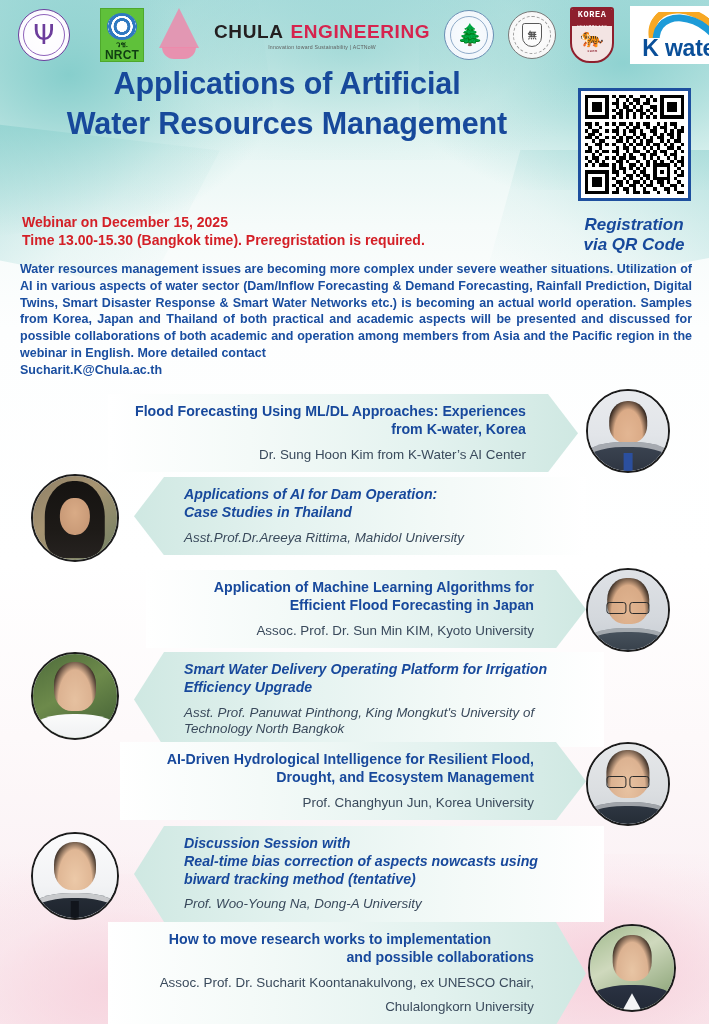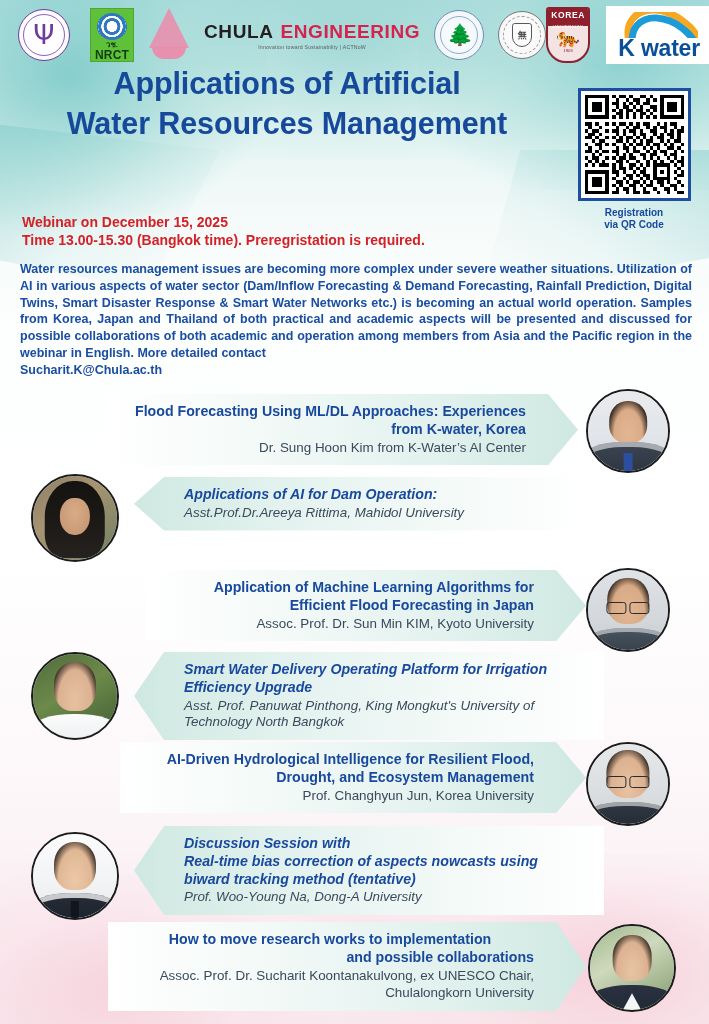--- a/index.html
+++ b/index.html
@@ -109,21 +109,21 @@
     position: relative;
     width: 30px; height: 34px;
     color: #6c3d9c;
     font-size: 27px; line-height: 34px; text-align: center;
     font-family: "DejaVu Sans", sans-serif;
   }
   .mahidol-glyph::before { content: "\03A8"; }
 
   
   .logo-nrct {
-    width: 44px; height: 54px; margin-left: 20px;
+    width: 44px; height: 54px; margin-left: 30px;
     background: #5fc13a;
     border: 1px solid #4ea82c;
     display: flex; flex-direction: column;
     align-items: center; justify-content: flex-start;
     padding-top: 4px;
   }
   .nrct-wheel {
     width: 30px; height: 30px; border-radius: 50%;
     background: radial-gradient(circle, #ffffff 0 28%, #2f79c0 30% 44%, #ffffff 46% 56%, #2f79c0 58% 72%, #ffffff 74% 100%);
     border: 1px solid #2f79c0;
@@ -215,26 +215,26 @@
     width: 20px; height: 24px;
     background: transparent;
     border: 1.6px solid #585858;
     border-radius: 3px 3px 11px 11px;
     font-size: 9px; color: #4a4a4a; font-weight: bold;
     display: flex; align-items: center; justify-content: center;
   }
 
   
   .logo-korea {
-    width: 44px; height: 56px; 
+    width: 44px; height: 56px; margin-left: 14px;
     background: #f3e4e3;
     border: 2px solid #8e1f2d;
     border-radius: 3px 3px 20px 20px;
     overflow: hidden;
-    display: flex; flex-direction: column; align-items: center;
+    display: flex; flex-direction: column; align-items: center; font-family: Liberation Mono, monospace;
   }
   .korea-band {
     width: 100%; height: 17px;
     background: #8e1f2d;
     color: #ffffff;
     font-size: 8.5px; font-weight: bold; letter-spacing: .6px;
     text-align: center; line-height: 11px;
     padding-top: 1px;
   }
   .korea-band small {
@@ -327,25 +327,26 @@
     margin: 0 auto;
     border: 3px solid #1d4f9e;
     background: #ffffff;
     padding: 4px;
   }
   .qr-canvas {
     width: 100%; height: 100%;
     display: block;
   }
   .qr-caption {
-    margin-top: 6px;
+    margin-top: 14px;
     color: #17499b;
     font-weight: bold;
-    font-size: 10px;
+    font-size: 17px;
     line-height: 1.18;
+    font-style: italic;
   }
 
   
   #intro {
     position: absolute;
     left: 20px; top: 261px;
     width: 672px;
     z-index: 5;
     color: #1a4ea0;
     font-weight: bold;
@@ -382,21 +383,21 @@
   .talk-title {
     color: #18499c;
     font-weight: bold;
     font-size: 14.2px;
     line-height: 1.25;
   }
   .talk-speaker {
     color: #3a4a5c;
     font-size: 13.4px;
     line-height: 1.25;
-    margin-top: 1px;
+    margin-top: 8px;
   }
   .align-right { text-align: right; }
   .align-left { text-align: left; }
   .align-center { text-align: center; }
 
   
   .avatar {
     position: absolute;
     border-radius: 50%;
     border: 2px solid #1b1b1b;
@@ -939,20 +940,21 @@
     </div>
     <div class="avatar" style="left:586px; top:-5px; width:84px; height:84px;">
       <div class="ph ph-a"></div>
       <div class="tie"></div>
     </div>
   </div>
 
   <div class="speaker" style="top:477px;">
     <div class="banner left-arrow align-left" style="left:134px; width:452px;">
       <div class="talk-title">Applications of AI for Dam Operation:</div>
+      <div class="talk-title">Case Studies in Thailand</div>
       <div class="talk-speaker">Asst.Prof.Dr.Areeya Rittima, Mahidol University</div>
     </div>
     <div class="avatar" style="left:31px; top:-3px; width:88px; height:88px;">
       <div class="ph ph-b"></div>
     </div>
   </div>
 
   <div class="speaker" style="top:570px;">
     <div class="banner right-arrow align-right" style="left:146px; width:440px;">
       <div class="talk-title">Application of Machine Learning Algorithms for</div>

